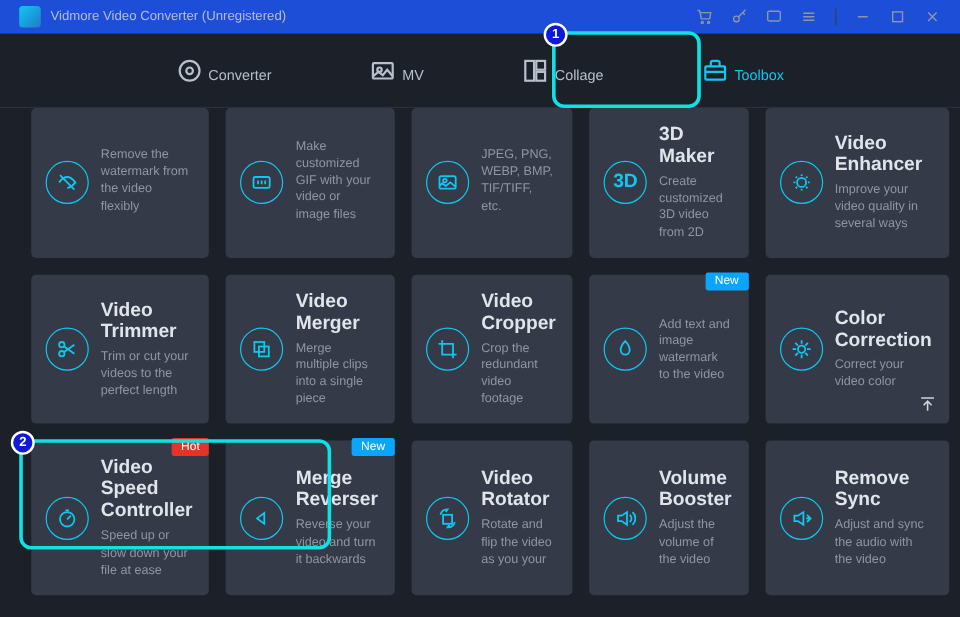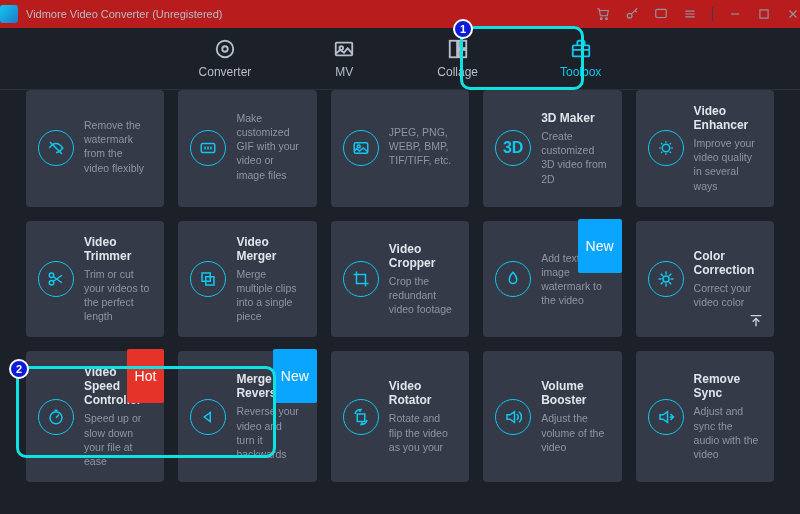--- a/index.html
+++ b/index.html
@@ -1,36 +1,36 @@
 <!DOCTYPE html>
 <html><head>
 <meta charset="utf-8">
 <style>
 *{margin:0;padding:0;box-sizing:border-box;font-family:"Segoe UI",Arial,sans-serif}
 body{width:800px;height:514px;background:#1b2029;color:#b4b9c4;overflow:hidden}
-.titlebar{height:28px;display:flex;align-items:center;padding:0 0;background:#b91c1c}
+.titlebar{height:28px;display:flex;align-items:center;padding:0 16px;background:#1d4ed8}
 .logo{width:18px;height:18px;background:linear-gradient(135deg,#11c7f0,#1f7ac9);border-radius:3px;margin-right:8px}
 .title{font-size:11px;color:#b5bdc9}
 .spacer{flex:1}
 .winctl{display:flex;gap:15px;align-items:center}
 .winctl .ic{width:14px;height:14px;color:#8f96a3;cursor:pointer}
 .tabs{height:62px;display:flex;justify-content:center;gap:62px;align-items:center;border-bottom:1px solid #2b313c;position:relative}
-.tab{display:flex;flex-direction:column;align-items:center;gap:5px;color:#b8bfcd;font-size:12px;cursor:pointer;padding:6px 10px}
+.tab{display:flex;align-items:flex-end;gap:5px;color:#b8bfcd;font-size:12px;cursor:pointer;padding:6px 10px}
 .tab .ti{width:22px;height:22px}
 .tab.active{color:#11c7f0}
 .hl1{position:absolute;left:460px;top:-2px;width:124px;height:64px;border:3px solid #0fe2e2;border-radius:10px}
 .hl1 .num,.hl2 .num{position:absolute;left:-10px;top:-10px;width:20px;height:20px;border-radius:50%;background:#0d1bd8;color:#fff;font-size:11px;font-weight:700;display:flex;align-items:center;justify-content:center;border:2px solid #fff}
 .content{height:424px;overflow-y:auto;padding:0 26px 20px;position:relative}
 .grid{display:grid;grid-template-columns:repeat(5,1fr);gap:14px}
 .card{background:#343a47;border-radius:4px;padding:14px 14px 14px 58px;position:relative;min-height:74px;cursor:pointer;display:flex;flex-direction:column;justify-content:center}
 .card.short{min-height:48px;padding-top:6px;padding-bottom:10px}
 .iconwrap{position:absolute;left:12px;top:50%;transform:translateY(-50%);width:36px;height:36px;border:1.5px solid #11c7f0;border-radius:50%;display:flex;align-items:center;justify-content:center;color:#11c7f0}
-.card h4{font-size:12px;font-weight:600;color:#e1e5eb;margin-bottom:4px}
+.card h4{font-size:16px;font-weight:600;color:#e1e5eb;margin-bottom:4px}
 .card p{font-size:10.5px;color:#8f96a3;line-height:1.35}
-.badge{position:absolute;right:0;top:-2px;padding:19px 8px;font-size:14px;color:#fff;border-radius:2px}
+.badge{position:absolute;right:0;top:-2px;padding:2px 8px;font-size:10px;color:#fff;border-radius:2px}
 .badge.new{background:#0aa5ff}
 .badge.hot{background:#e6332a}
 .arrowtop{position:absolute;right:10px;bottom:8px;color:#cfd3db}
 .hl2{position:absolute;left:16px;top:276px;width:260px;height:92px;border:3px solid #0fe2e2;border-radius:10px;pointer-events:none}
 .content::-webkit-scrollbar{width:8px}
 .content::-webkit-scrollbar-thumb{background:#4a515f;border-radius:4px}
 .content::-webkit-scrollbar-track{background:#22262f}
 svg{display:block}
 </style>
 </head>

